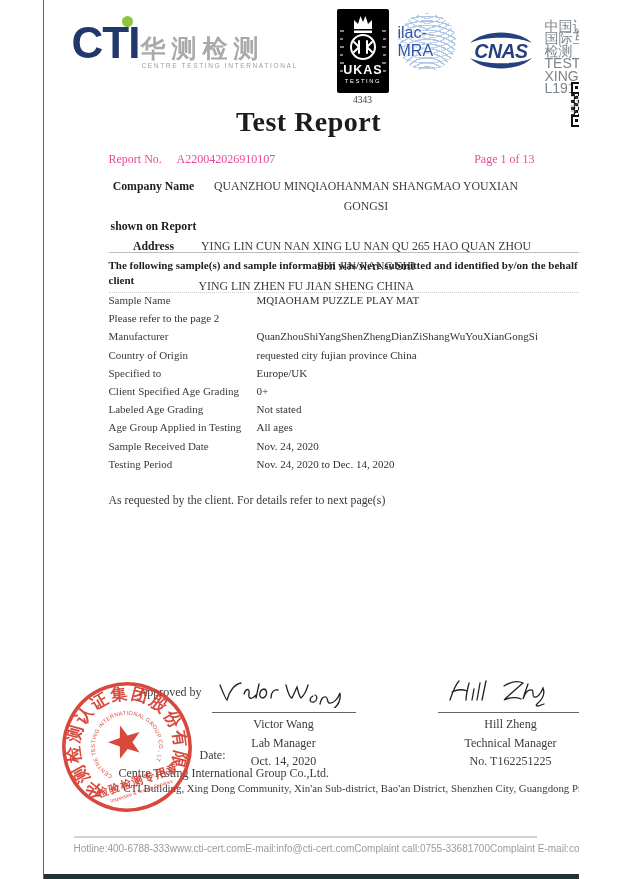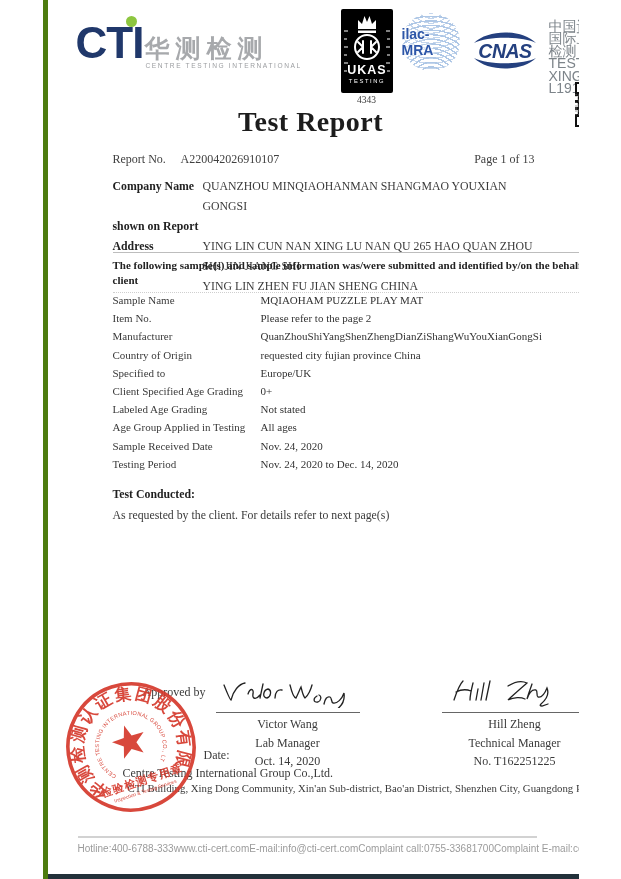--- a/index.html
+++ b/index.html
@@ -1,55 +1,55 @@
 <!DOCTYPE html>
 <html><head>
 <meta charset="utf-8">
 <style>
   * { margin:0; padding:0; box-sizing:border-box; }
   html,body { background:#fff; }
   .page {
     position:relative; width:536px; height:879px; margin:0 auto;
     background:#fff; overflow:hidden;
     font-family:"Liberation Serif", serif; color:#333;
-    border-left:5px solid #4d7c0f;
+    border-left:1px solid #4d7c0f;
   }
   
   .logo { position:absolute; left:28px; top:24px; }
   .cti-word { font-family:"Liberation Sans", sans-serif; font-weight:bold; font-size:44px; line-height:38px; color:#20386b; letter-spacing:-1px; }
   .cti-dot { position:absolute; left:50px; top:-8px; width:11px; height:11px; border-radius:50%; background:#8dc63f; }
   .logo-cn { position:absolute; left:69px; top:8px; font-size:25px; letter-spacing:6px; color:#a7a9ac; font-weight:bold; white-space:nowrap; }
   .logo-tag { position:absolute; left:70px; top:38px; font-family:"Liberation Sans", sans-serif; font-size:6.6px; letter-spacing:1.6px; color:#9b9da0; white-space:nowrap; }
   
   .ukas { position:absolute; left:293px; top:9px; }
   .ukas-num { position:absolute; left:293px; top:95px; width:52px; text-align:center; font-size:9.5px; color:#3c3c3c; }
   .ilac { position:absolute; left:354px; top:13px; width:58px; height:58px; border-radius:50%;
     background:
       repeating-radial-gradient(circle at 50% 118%, #aec7e6 0 1.4px, rgba(255,255,255,0) 1.4px 4.6px),
       repeating-radial-gradient(circle at 50% -18%, #c3d5ec 0 1.2px, rgba(255,255,255,0) 1.2px 5px),
       #fff;
     display:flex; align-items:center; justify-content:center; }
-  .ilac span { font-family:"Liberation Sans", sans-serif; font-weight:bold; font-size:14px; color:#2d56a8;
+  .ilac span { font-family:"Liberation Sans", sans-serif; font-weight:normal; font-size:16px; color:#2d56a8;
     text-shadow:0 0 3px #fff, 0 0 3px #fff, 0 0 3px #fff; }
   .cnas { position:absolute; left:420px; top:26px; }
   .accred { position:absolute; left:501px; top:20px; font-family:Liberation Sans, sans-serif; font-size:14px; line-height:12.4px; color:#7d848a; }
   .qr { position:absolute; left:527px; top:82px; width:45px; height:45px;
     background: repeating-conic-gradient(#1a1a1a 0 25%, #fff 0 50%); background-size:5px 5px; }
   .qr::before { content:""; position:absolute; inset:0;
     background: repeating-conic-gradient(rgba(20,20,20,.85) 0 25%, rgba(255,255,255,.8) 0 50%); background-size:7px 7px; }
   .qr .f { position:absolute; width:12px; height:12px; border:2.5px solid #111; background:#fff; }
   .qr .f::after { content:""; position:absolute; left:2px; top:2px; width:3px; height:3px; background:#111; }
   .qr .f.tl{left:0;top:0}.qr .f.tr{right:0;top:0}.qr .f.bl{left:0;bottom:0}
   
   .title { position:absolute; top:106px; left:0; right:50px; text-align:center; font-size:28px; font-weight:bold; color:#1c1c1c; letter-spacing:.5px;padding-left:45px; }
-  .meta { position:absolute; top:152px; left:65px; right:44px; display:flex; font-size:12px; color:#404040; }
+  .meta { position:absolute; top:152px; left:65px; right:44px; display:flex; font-size:12px; color:#ec4899; }
   .meta .rlabel { width:68px; }
   .meta .page-ind { margin-left:auto; }
   
-  .client { position:absolute; top:176px; left:65px; right:45px; font-size:11.8px; line-height:20px; }
+  .client { position:absolute; top:176px; left:65px; right:45px; font-size:11.8px; line-height:20px;text-align:center; }
   .client .row { display:flex; }
   .client .lbl { width:90px; font-weight:bold; color:#222; flex:none; }
   .client .val { color:#3a3a3a; }
   .sep { position:absolute; top:252px; left:65px; width:494px; border-top:1px solid #bdbdbd; }
   .intro { position:absolute; top:258px; left:65px; width:502px; font-weight:bold; font-size:11px; line-height:15px; color:#222;
     border-bottom:1px dotted #cfcfcf; padding-bottom:4px; }
   
   .stable { position:absolute; top:291px; left:65px; right:45px; font-size:11px; }
   .srow { display:flex; line-height:18.2px; }
   .srow .sl { width:148px; flex:none; color:#3a3a3a; }
@@ -166,21 +166,20 @@
   <div class="sep"></div>
 
   <div class="intro">The following sample(s) and sample information was/were submitted and identified by/on the behalf of the client</div>
 
   <div class="stable">
     <div class="srow">
         <span class="sl">Sample Name</span>
         <span class="sv">MQIAOHAM PUZZLE PLAY MAT</span>
       </div>
     <div class="srow">
-        <span class="sl">Item No.</span>
         <span class="sv">Please refer to the page 2</span>
       </div>
     <div class="srow">
         <span class="sl">Manufacturer</span>
         <span class="sv">QuanZhouShiYangShenZhengDianZiShangWuYouXianGongSi</span>
       </div>
     <div class="srow">
         <span class="sl">Country of Origin</span>
         <span class="sv">requested city fujian province China</span>
       </div>
@@ -204,21 +203,20 @@
         <span class="sl">Sample Received Date</span>
         <span class="sv">Nov. 24, 2020</span>
       </div>
     <div class="srow">
         <span class="sl">Testing Period</span>
         <span class="sv">Nov. 24, 2020 to Dec. 14, 2020</span>
       </div>
   </div>
 
   <div class="tc">
-    <div class="h">Test Conducted:</div>
     <div class="b">As requested by the client. For details refer to next page(s)</div>
   </div>
 
   <svg class="stamp-right" width="176" height="176" viewBox="-88 -88 176 176">
     <g transform="rotate(-13)" fill="#d5392c">
       <circle cx="0" cy="0" r="73" fill="none" stroke="#d5392c" stroke-width="4"></circle>
       <path id="rs-cn" d="M -39 39 A 55 55 0 1 1 39 39" fill="none"></path>
       <text font-size="19" font-weight="bold" letter-spacing="2.5">
         <textPath href="#rs-cn">华测检测认证集团股份有限公司</textPath>
       </text>

